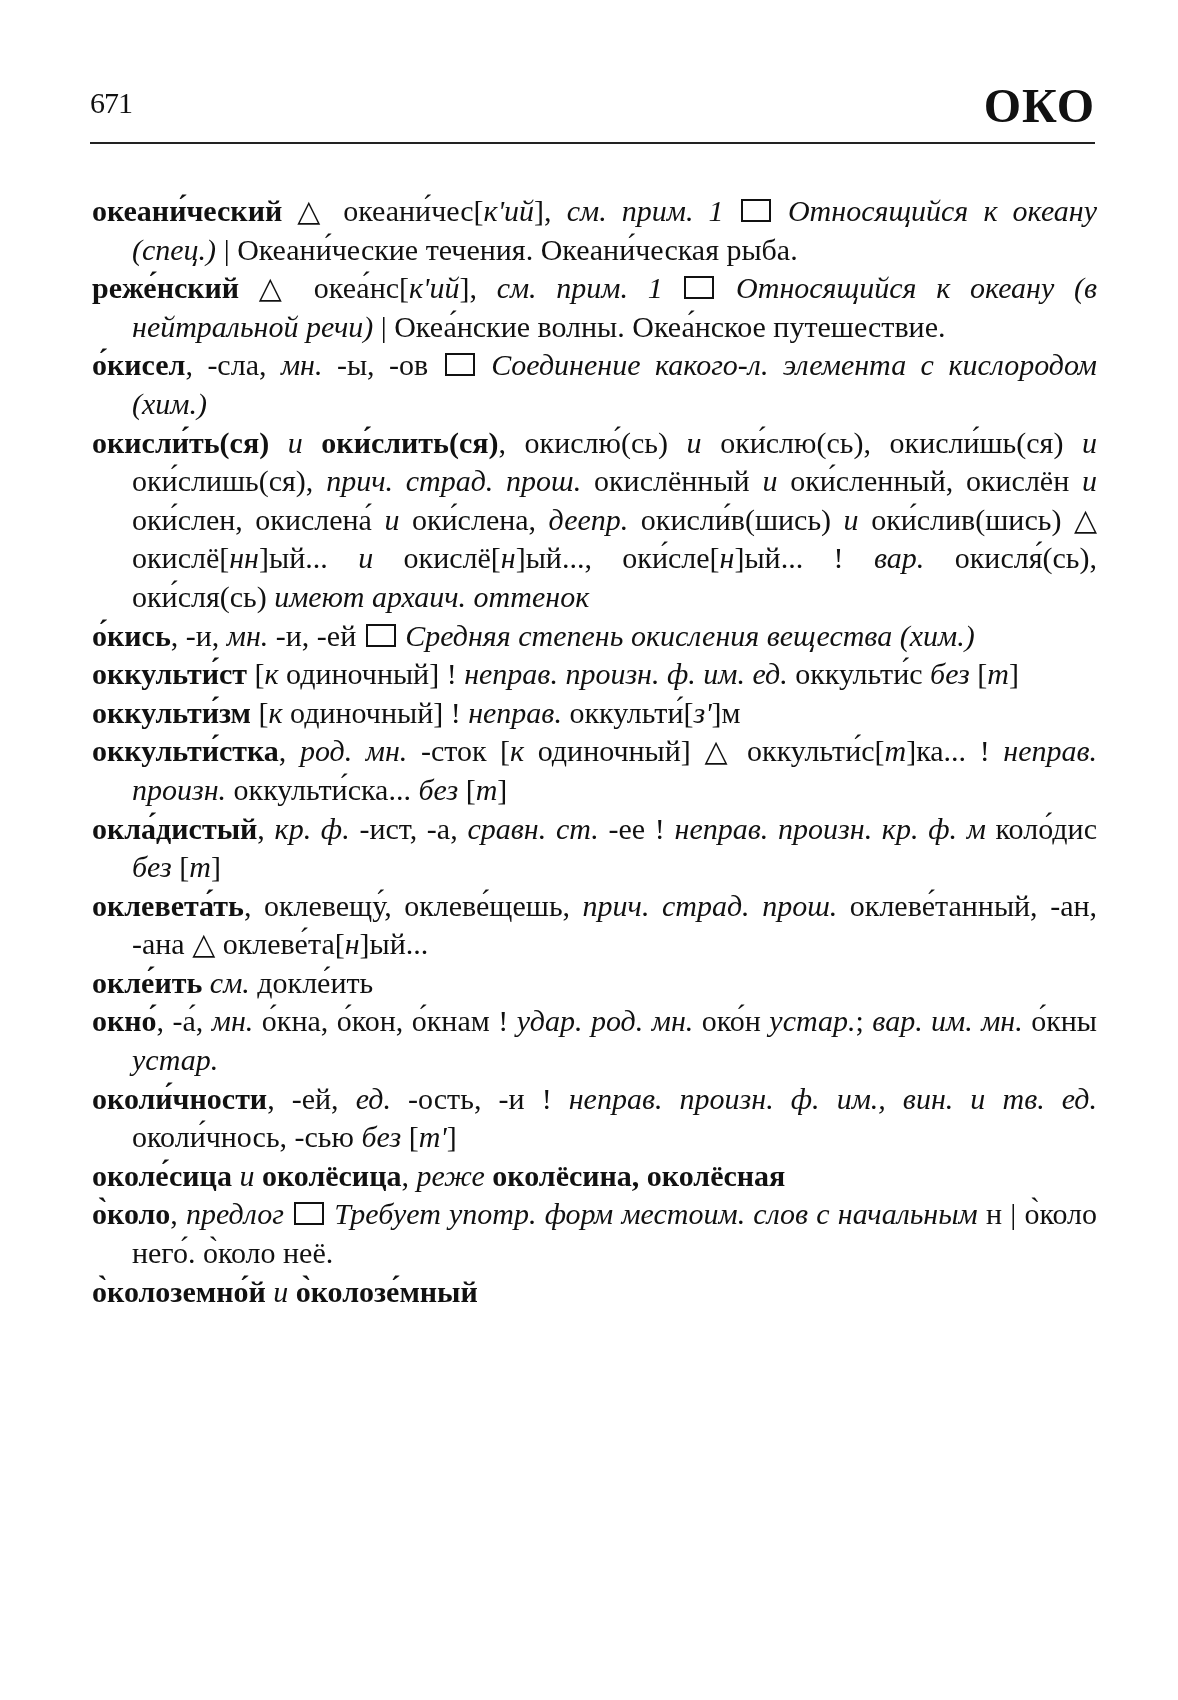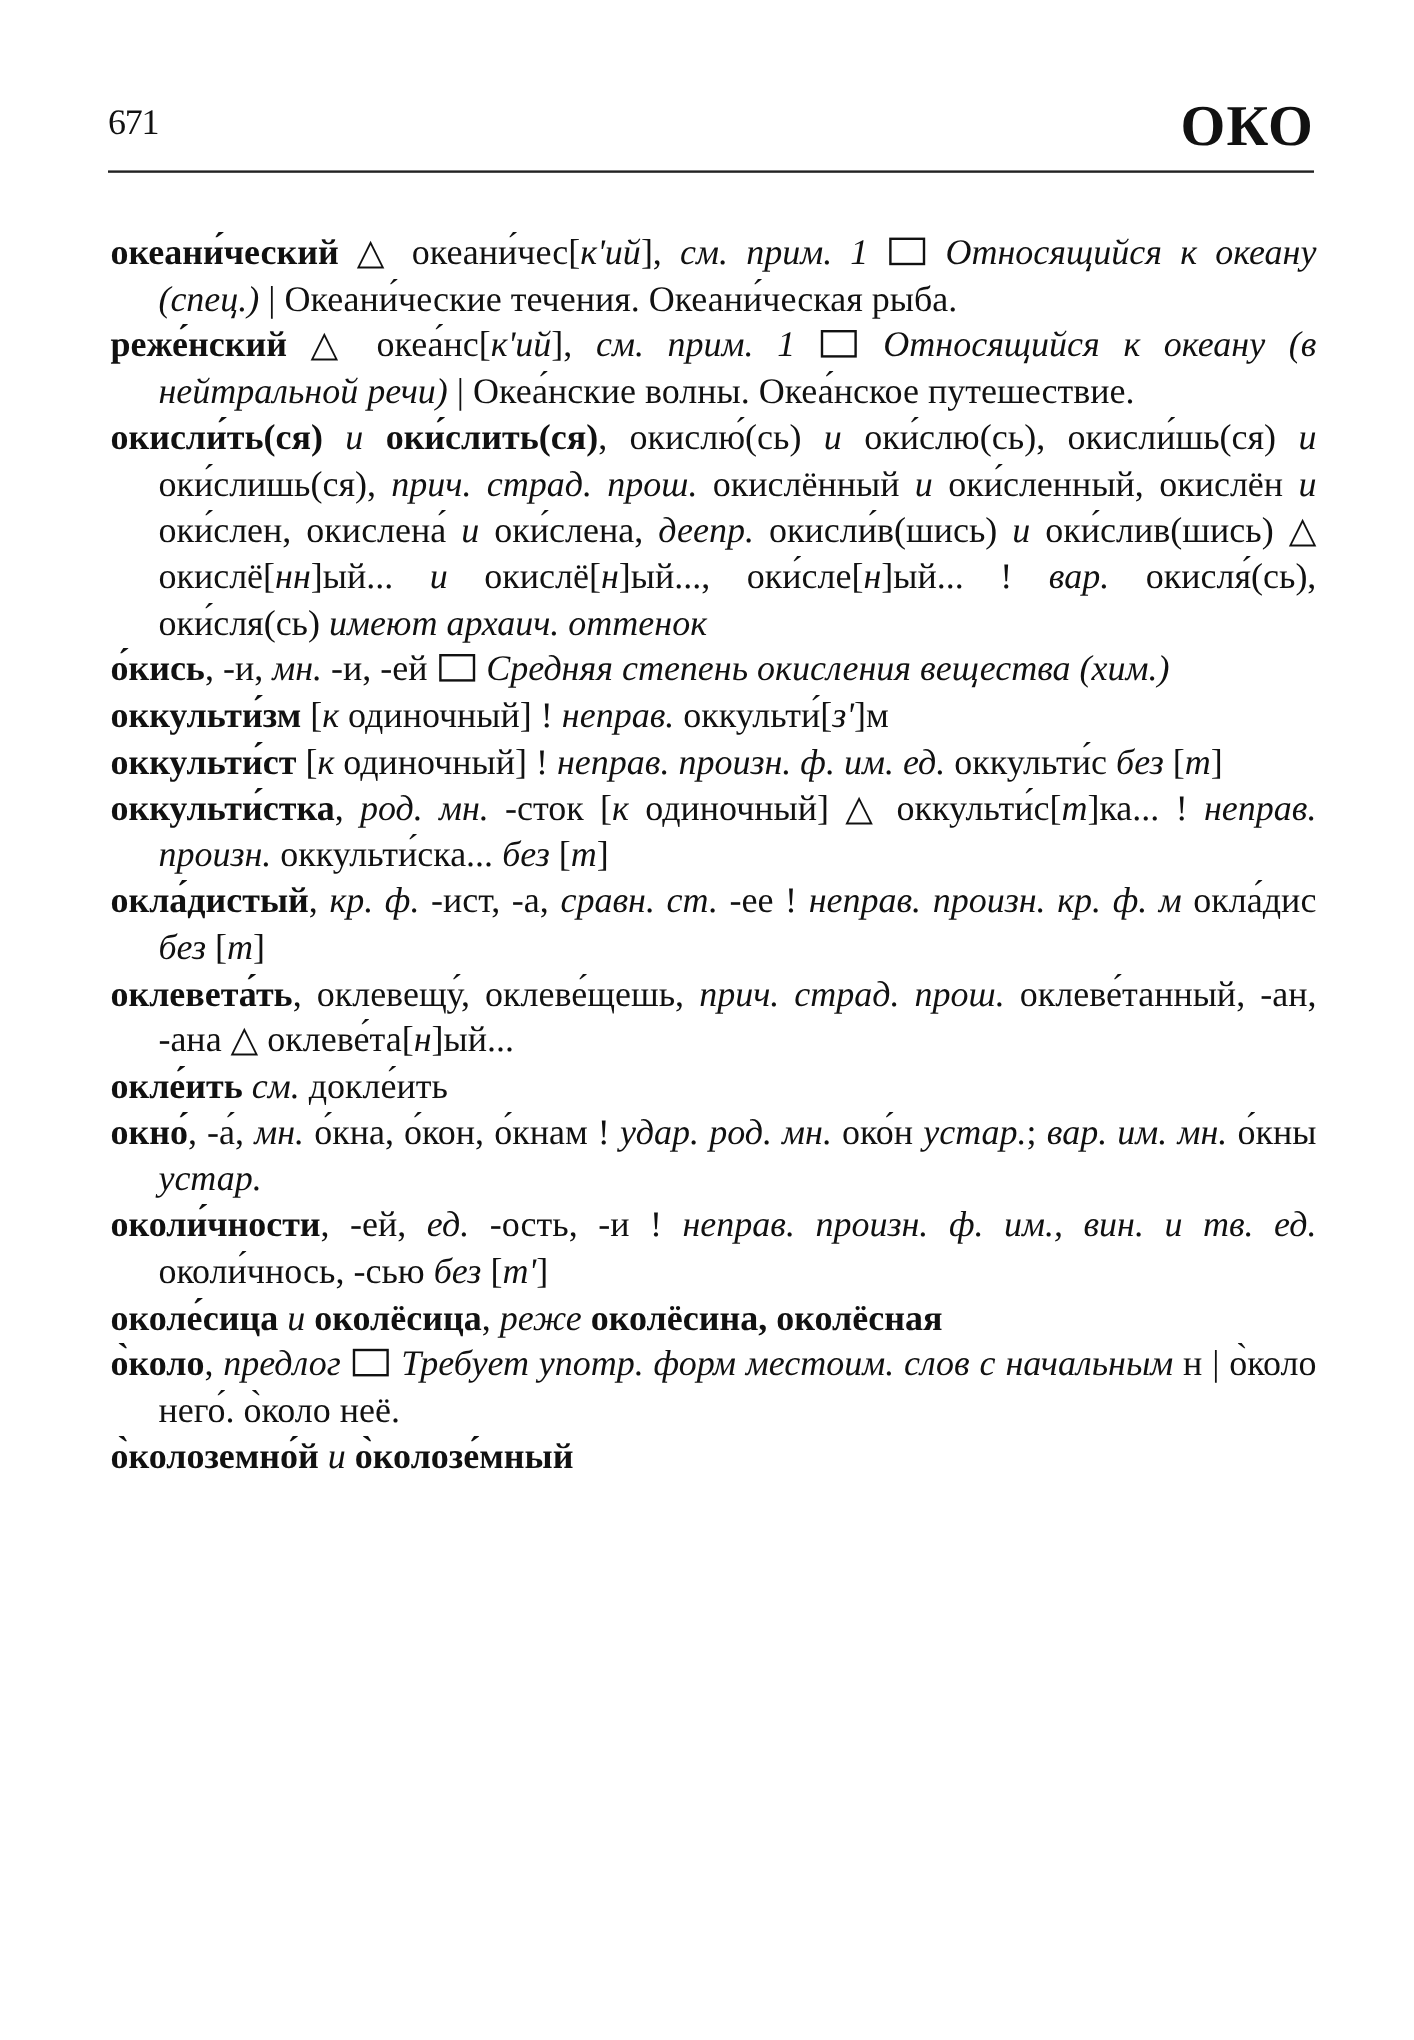--- a/index.html
+++ b/index.html
@@ -20,26 +20,27 @@
 
 <div class="header">
   <span class="page-num">671</span>
   <span class="running-head">ОКО</span>
 </div>
 <div class="rule"></div>
 
 <div class="entries" id="entries">
     <p class="entry"><span class="b">океани́ческий</span><span class=""> △ океани́чес[</span><span class="i">кʹий</span><span class="">], </span><span class="i">см. прим. 1</span><span class=""> </span><span class="sym-box"></span><span class=""> </span><span class="i">Относящийся к океану (спец.)</span><span class=""> | Океани́ческие течения. Океани́ческая рыба.</span></p>
     <p class="entry"><span class="b">реже́нский</span><span class=""> △ океа́нс[</span><span class="i">кʹий</span><span class="">], </span><span class="i">см. прим. 1</span><span class=""> </span><span class="sym-box"></span><span class=""> </span><span class="i">Относящийся к океану (в нейтральной речи)</span><span class=""> | Океа́нские волны. Океа́нское путешествие.</span></p>
+    <p class="entry"><span class="b">о́кисел</span><span class="">, -сла, </span><span class="i">мн.</span><span class=""> -ы, -ов </span><span class="sym-box"></span><span class=""> </span><span class="i">Соединение какого-л. элемента с кислородом (хим.)</span></p>
     <p class="entry"><span class="b">окисли́ть(ся)</span><span class=""> </span><span class="i">и</span><span class=""> </span><span class="b">оки́слить(ся)</span><span class="">, окислю́(сь) </span><span class="i">и</span><span class=""> оки́слю(сь), окисли́шь(ся) </span><span class="i">и</span><span class=""> оки́слишь(ся), </span><span class="i">прич. страд. прош.</span><span class=""> окислённый </span><span class="i">и</span><span class=""> оки́сленный, окислён </span><span class="i">и</span><span class=""> оки́слен, окислена́ </span><span class="i">и</span><span class=""> оки́слена, </span><span class="i">деепр.</span><span class=""> окисли́в(шись) </span><span class="i">и</span><span class=""> оки́слив(шись) △ окислё[</span><span class="i">нн</span><span class="">]ый... </span><span class="i">и</span><span class=""> окислё[</span><span class="i">н</span><span class="">]ый..., оки́сле[</span><span class="i">н</span><span class="">]ый... ! </span><span class="i">вар.</span><span class=""> окисля́(сь), оки́сля(сь) </span><span class="i">имеют архаич. оттенок</span></p>
     <p class="entry"><span class="b">о́кись</span><span class="">, -и, </span><span class="i">мн.</span><span class=""> -и, -ей </span><span class="sym-box"></span><span class=""> </span><span class="i">Средняя степень окисления вещества (хим.)</span></p>
+    <p class="entry"><span class="b">оккульти́ст</span><span class=""> [</span><span class="i">к</span><span class=""> одиночный] ! </span><span class="i">неправ. произн. ф. им. ед.</span><span class=""> оккульти́с </span><span class="i">без</span><span class=""> [</span><span class="i">т</span><span class="">]</span></p>
     <p class="entry"><span class="b">оккульти́зм</span><span class=""> [</span><span class="i">к</span><span class=""> одиночный] ! </span><span class="i">неправ.</span><span class=""> оккульти́[</span><span class="i">зʹ</span><span class="">]м</span></p>
-    <p class="entry"><span class="b">оккульти́ст</span><span class=""> [</span><span class="i">к</span><span class=""> одиночный] ! </span><span class="i">неправ. произн. ф. им. ед.</span><span class=""> оккульти́с </span><span class="i">без</span><span class=""> [</span><span class="i">т</span><span class="">]</span></p>
     <p class="entry"><span class="b">оккульти́стка</span><span class="">, </span><span class="i">род. мн.</span><span class=""> -сток [</span><span class="i">к</span><span class=""> одиночный] △ оккульти́с[</span><span class="i">т</span><span class="">]ка... ! </span><span class="i">неправ. произн.</span><span class=""> оккульти́ска... </span><span class="i">без</span><span class=""> [</span><span class="i">т</span><span class="">]</span></p>
-    <p class="entry"><span class="b">окла́дистый</span><span class="">, </span><span class="i">кр. ф.</span><span class=""> -ист, -а, </span><span class="i">сравн. ст.</span><span class=""> -ее ! </span><span class="i">неправ. произн. кр. ф. м</span><span class=""> окла́дис </span><span class="i">без</span><span class=""> [</span><span class="i">т</span><span class="">]</span></p>
+    <p class="entry"><span class="b">окла́дистый</span><span class="">, </span><span class="i">кр. ф.</span><span class=""> -ист, -а, </span><span class="i">сравн. ст.</span><span class=""> -ее ! </span><span class="i">неправ. произн. кр. ф. м</span><span class=""> коло́дис </span><span class="i">без</span><span class=""> [</span><span class="i">т</span><span class="">]</span></p>
     <p class="entry"><span class="b">оклевета́ть</span><span class="">, оклевещу́, оклеве́щешь, </span><span class="i">прич. страд. прош.</span><span class=""> оклеве́танный, -ан, -ана △ оклеве́та[</span><span class="i">н</span><span class="">]ый...</span></p>
     <p class="entry"><span class="b">окле́ить</span><span class=""> </span><span class="i">см.</span><span class=""> докле́ить</span></p>
     <p class="entry"><span class="b">окно́</span><span class="">, -а́, </span><span class="i">мн.</span><span class=""> о́кна, о́кон, о́кнам ! </span><span class="i">удар. род. мн.</span><span class=""> око́н </span><span class="i">устар.</span><span class="">; </span><span class="i">вар. им. мн.</span><span class=""> о́кны </span><span class="i">устар.</span></p>
     <p class="entry"><span class="b">околи́чности</span><span class="">, -ей, </span><span class="i">ед.</span><span class=""> -ость, -и ! </span><span class="i">неправ. произн. ф. им., вин. и тв. ед.</span><span class=""> околи́чнось, -сью </span><span class="i">без</span><span class=""> [</span><span class="i">тʹ</span><span class="">]</span></p>
     <p class="entry"><span class="b">околе́сица</span><span class=""> </span><span class="i">и</span><span class=""> </span><span class="b">околёсица</span><span class="">, </span><span class="i">реже</span><span class=""> </span><span class="b">околёсина, околёсная</span></p>
     <p class="entry"><span class="b">о̀коло</span><span class="">, </span><span class="i">предлог</span><span class=""> </span><span class="sym-box"></span><span class=""> </span><span class="i">Требует употр. форм местоим. слов с начальным</span><span class=""> н | о̀коло него́. о̀коло неё.</span></p>
     <p class="entry"><span class="b">о̀колоземно́й</span><span class=""> </span><span class="i">и</span><span class=""> </span><span class="b">о̀колозе́мный</span></p>
   </div>
 
 </body></html>

